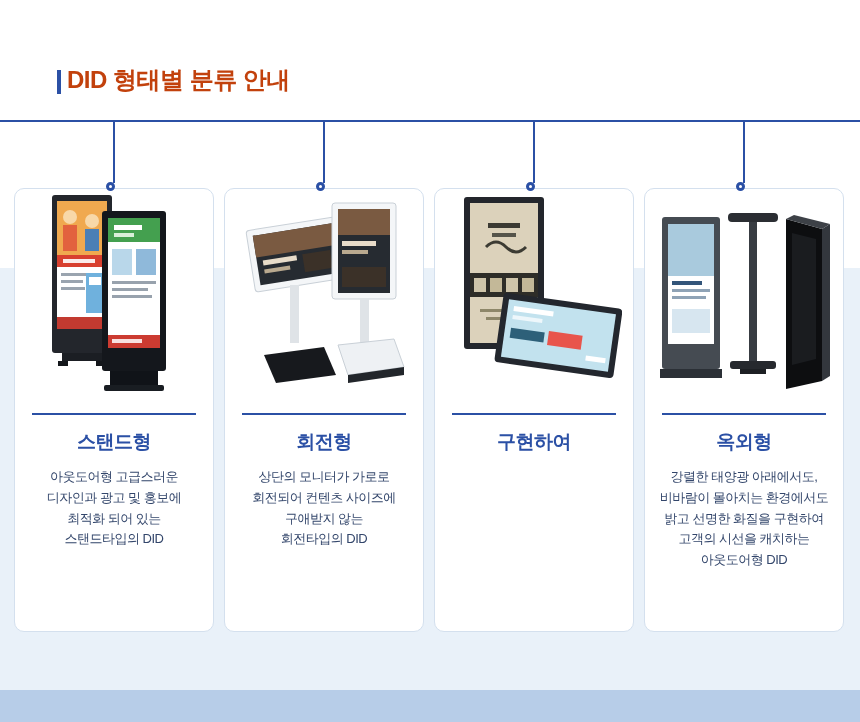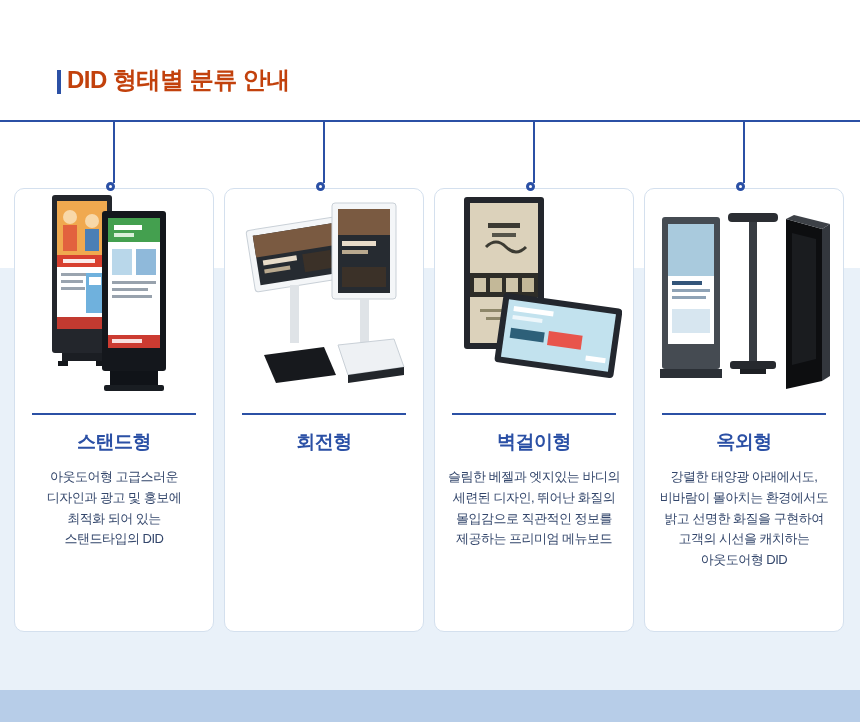--- a/index.html
+++ b/index.html
@@ -116,20 +116,24 @@
         <rect x="106" y="52" width="34" height="5" fill="#e8dcc9"></rect>
         <rect x="106" y="61" width="26" height="4" fill="#b9a98f"></rect>
         <rect x="106" y="78" width="44" height="20" fill="#3b3128"></rect>
         <rect x="124" y="110" width="9" height="46" fill="#dfe3e7"></rect>
         <polygon points="102,156 158,150 168,178 112,186" fill="#eef1f4" stroke="#c9d0d7"></polygon>
         <polygon points="112,186 168,178 168,186 112,194" fill="#22262b"></polygon>
       </svg>
     </div>
     <div class="card-divider"></div>
     <h3 class="card-title">회전형</h3>
+    <p class="card-desc">상단의 모니터가 가로로
+회전되어 컨텐츠 사이즈에
+구애받지 않는
+회전타입의 DID</p>
   </div>
 
   <div class="card c3">
     <div class="card-image">
       <svg width="176" height="216" viewBox="0 0 176 216">
         <rect x="18" y="8" width="80" height="152" rx="3" fill="#23262c"></rect>
         <rect x="24" y="14" width="68" height="140" fill="#dcd2bb"></rect>
         <rect x="42" y="34" width="32" height="5" fill="#3c3b33"></rect>
         <rect x="46" y="44" width="24" height="4" fill="#55544a"></rect>
         <path d="M40 58 q10 -10 20 0 t20 0" stroke="#3c3b33" stroke-width="3" fill="none"></path>
@@ -145,25 +149,21 @@
           <rect x="58" y="118" width="108" height="58" fill="#c2e2ee"></rect>
           <rect x="64" y="124" width="40" height="5" fill="#ffffff"></rect>
           <rect x="64" y="133" width="30" height="4" fill="#eef7fb"></rect>
           <rect x="64" y="146" width="34" height="10" fill="#2d6079"></rect>
           <rect x="102" y="144" width="34" height="14" fill="#e8554c"></rect>
           <rect x="142" y="163" width="20" height="5" fill="#ffffff"></rect>
         </g>
       </svg>
     </div>
     <div class="card-divider"></div>
-    <h3 class="card-title">벽걸이형</h3>
-    <p class="card-desc">슬림한 베젤과 엣지있는 바디의
-세련된 디자인, 뛰어난 화질의
-몰입감으로 직관적인 정보를
-제공하는 프리미엄 메뉴보드</p>
+    <h3 class="card-title">구현하여</h3>
   </div>
 
   <div class="card c4">
     <div class="card-image">
       <svg width="176" height="216" viewBox="0 0 176 216">
         <rect x="6" y="28" width="58" height="152" rx="3" fill="#454b52"></rect>
         <rect x="12" y="35" width="46" height="120" fill="#ffffff"></rect>
         <rect x="12" y="35" width="46" height="52" fill="#a9cadd"></rect>
         <rect x="16" y="92" width="30" height="4" fill="#33557a"></rect>
         <rect x="16" y="100" width="38" height="3" fill="#8fa3b6"></rect>

